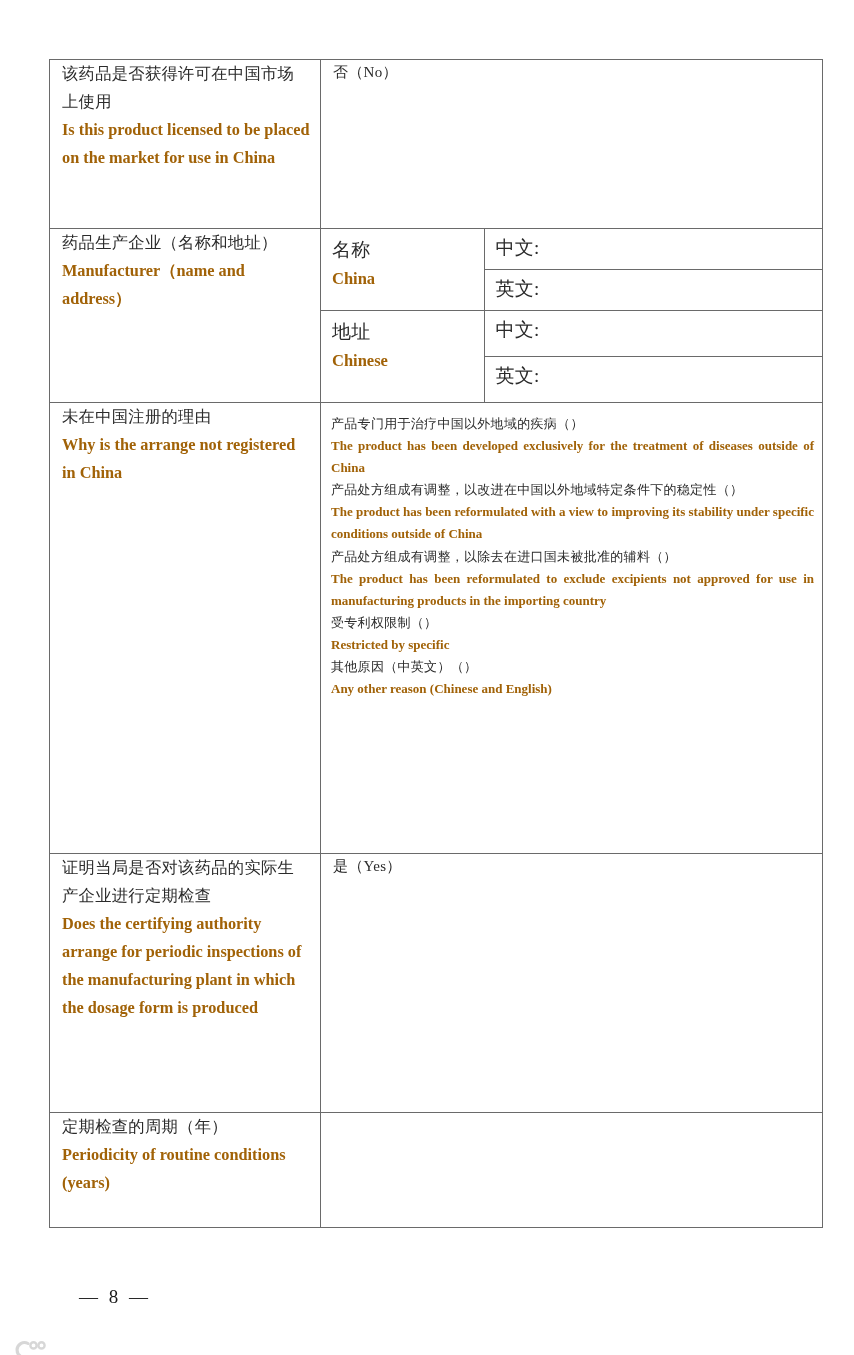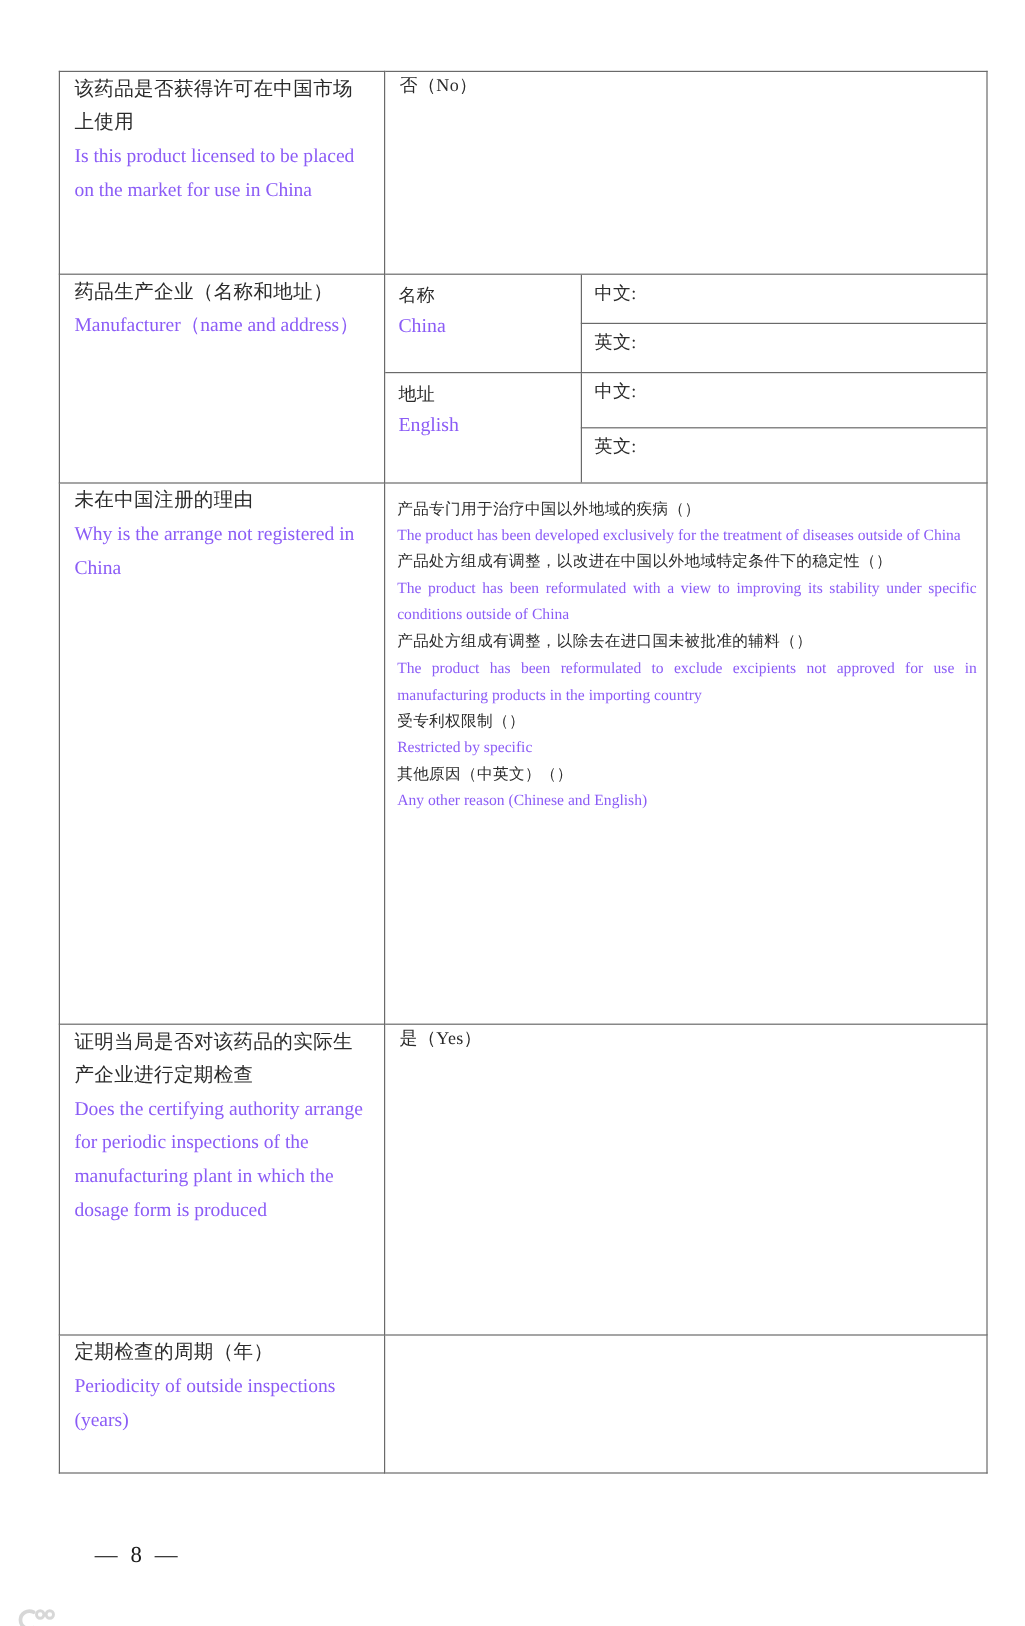--- a/index.html
+++ b/index.html
@@ -44,30 +44,31 @@
 
   .label-cell {
     width: 271px;
   }
   .value-cell {
     width: 502px;
   }
 
   .zh {
     font-family: "Liberation Serif", "DejaVu Serif", serif;
-    font-size: 15px;
+    font-size: 19px;
     line-height: 1.62;
     letter-spacing: 0.3px;
     color: #2b2b2b;
   }
   .en {
     font-family: "Liberation Serif", "DejaVu Serif", serif;
     font-size: 16.5px;
     line-height: 1.62;
-    color: #8b5cf6;
+    color: #a16207;
+    font-weight: bold;
   }
 
   .line { display: block; }
 
   
   .mid { vertical-align: middle; }
 
   
   .answer {
     font-size: 15px;
@@ -201,21 +202,21 @@
               </tr>
               <tr>
                 <td class="mfr-right brd-b">
                   <span class="zh">英文:</span>
                   <span class="zh"></span>
                 </td>
               </tr>
               <tr>
                 <td class="mfr-left" rowspan="2">
                   <span class="zh line">地址</span>
-                  <span class="en line">English</span>
+                  <span class="en line">Chinese</span>
                 </td>
                 <td class="mfr-right brd-b" style="height:38px">
                   <span class="zh">中文:</span>
                   <span class="zh"></span>
                 </td>
               </tr>
               <tr>
                 <td class="mfr-right" style="height:38px">
                   <span class="zh">英文:</span>
                   <span class="zh"></span>
@@ -274,21 +275,21 @@
         </td>
         <td class="value-cell mid">
           <div class="answer zh">是（Yes）</div>
         </td>
       </tr>
 
       <tr>
         <td class="label-cell mid" style="height:114px">
           <div class="lbl-block">
             <span class="zh line">定期检查的周期（年）</span>
-            <span class="en line">Periodicity of outside inspections (years)</span>
+            <span class="en line">Periodicity of routine conditions (years)</span>
           </div>
         </td>
         <td class="value-cell mid">
           <div class="answer zh"></div>
         </td>
       </tr>
 
     </tbody>
   </table>
 

